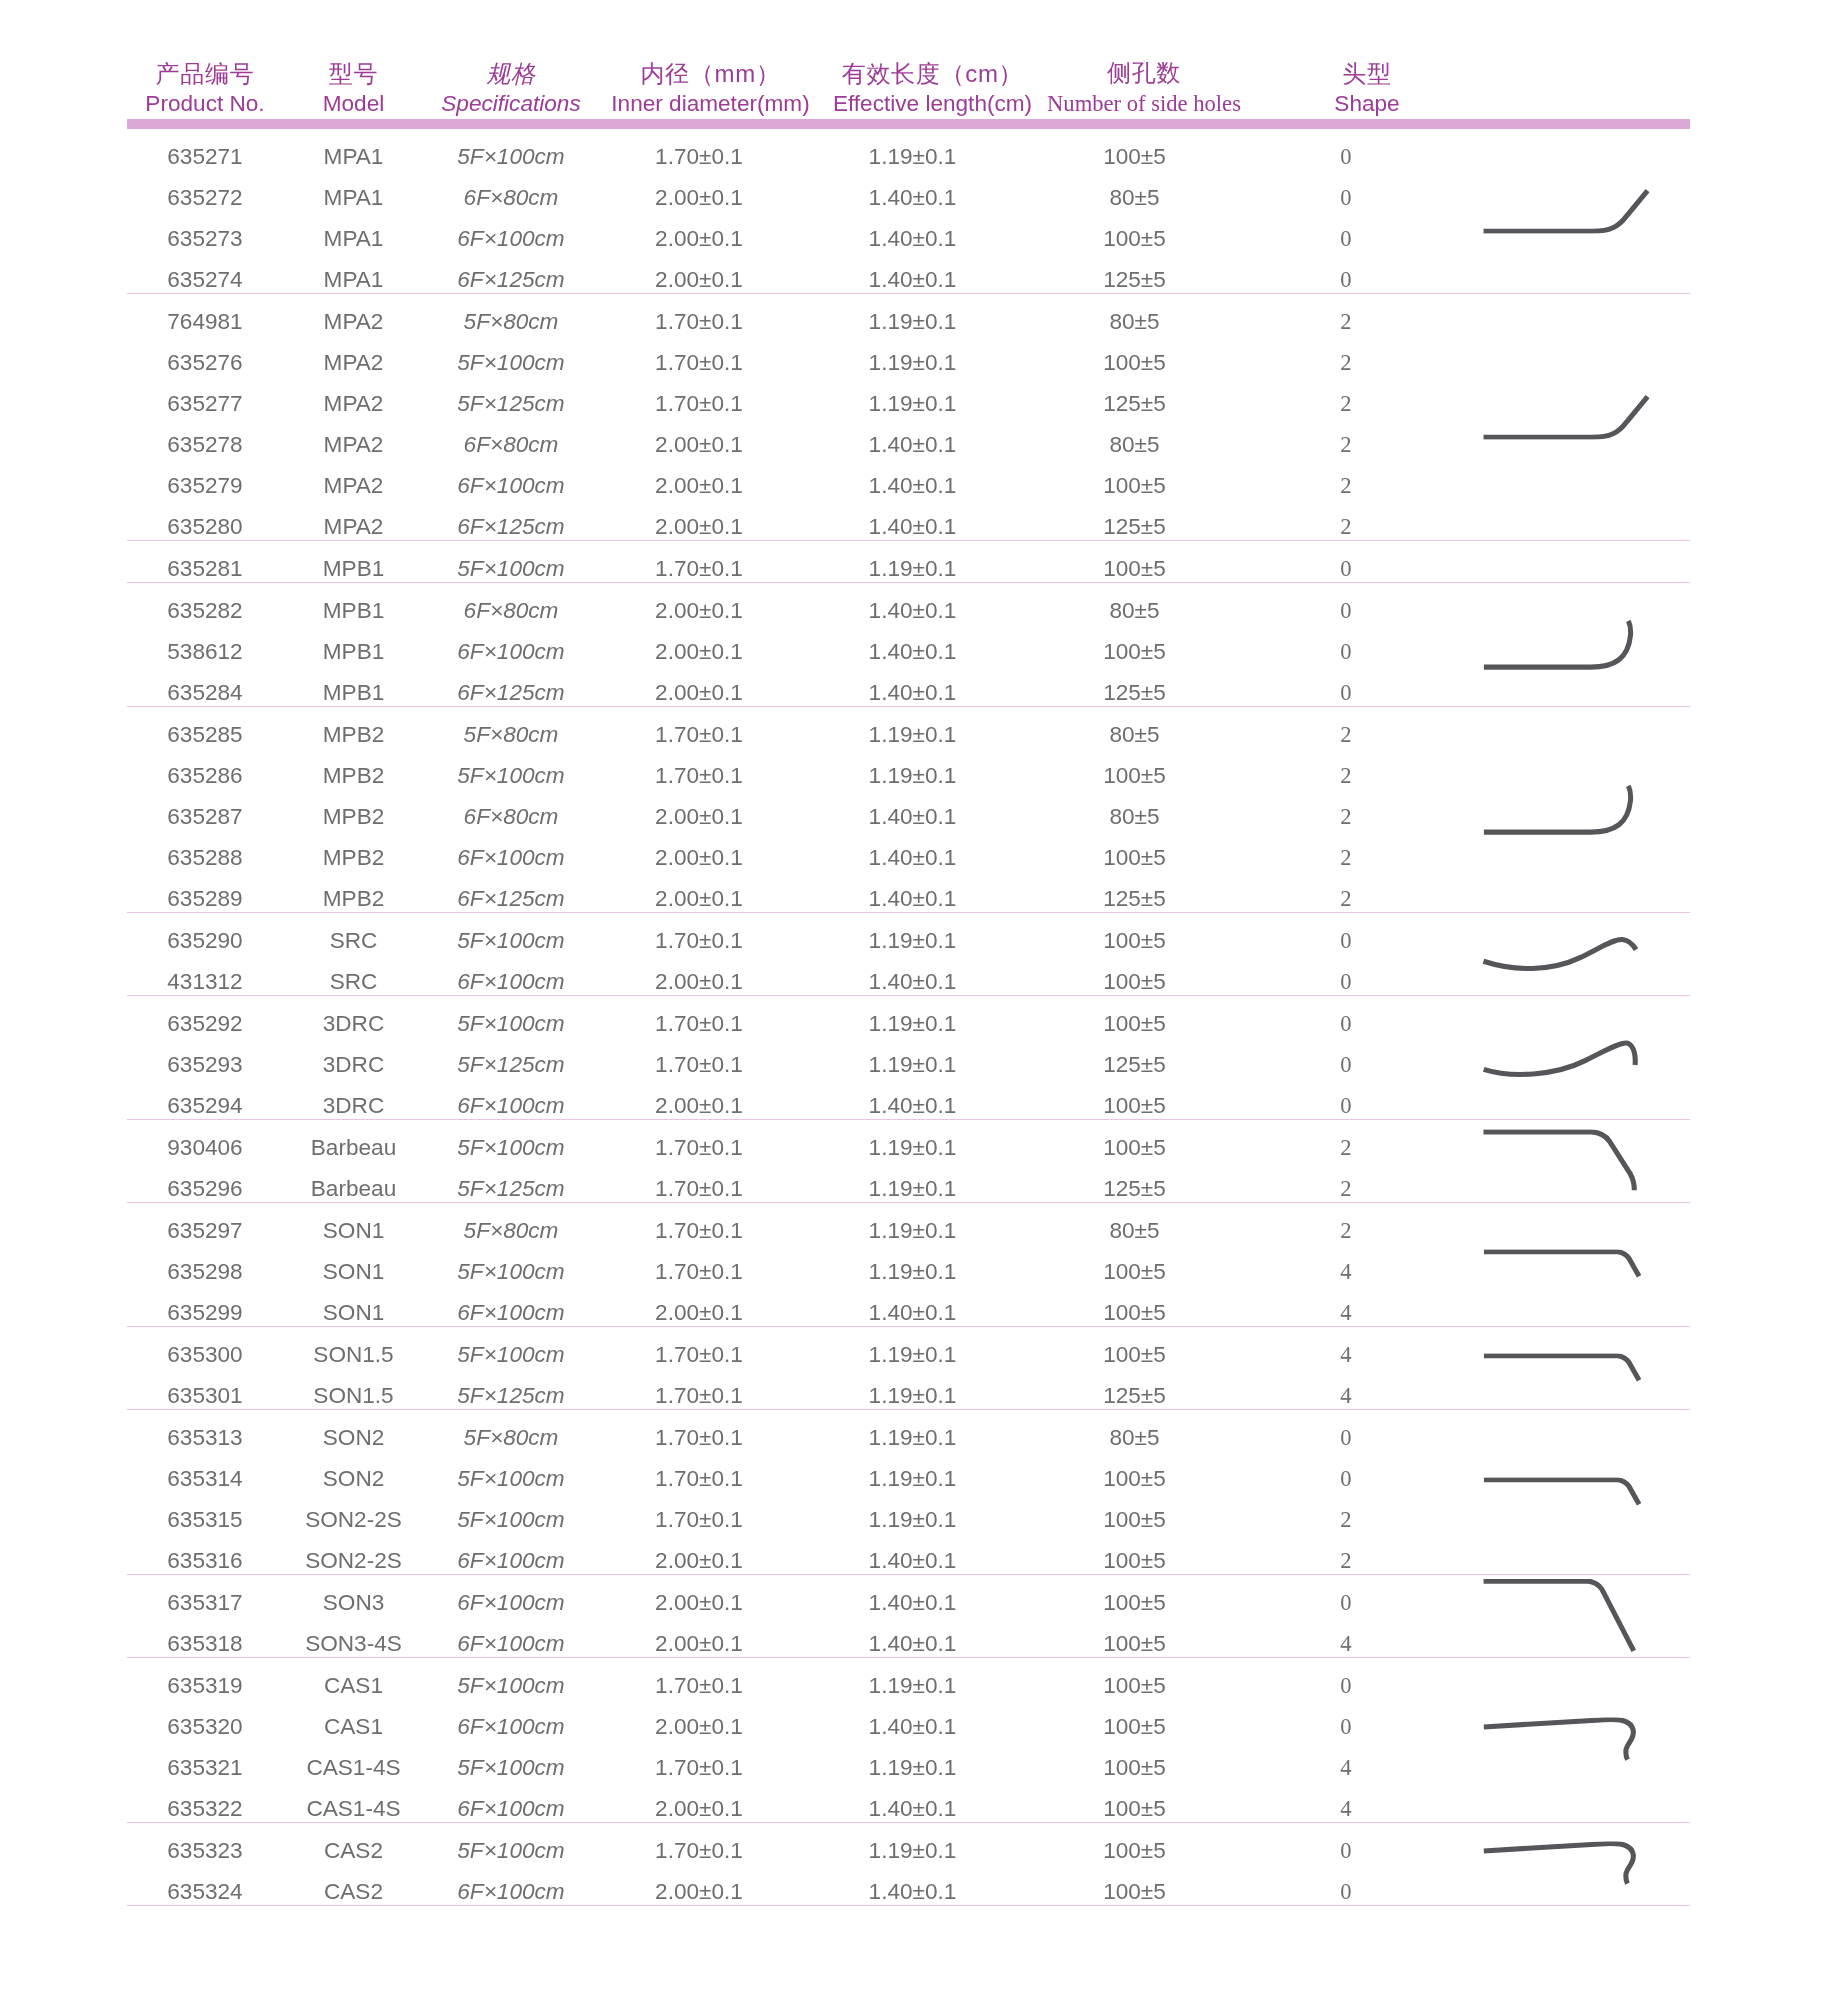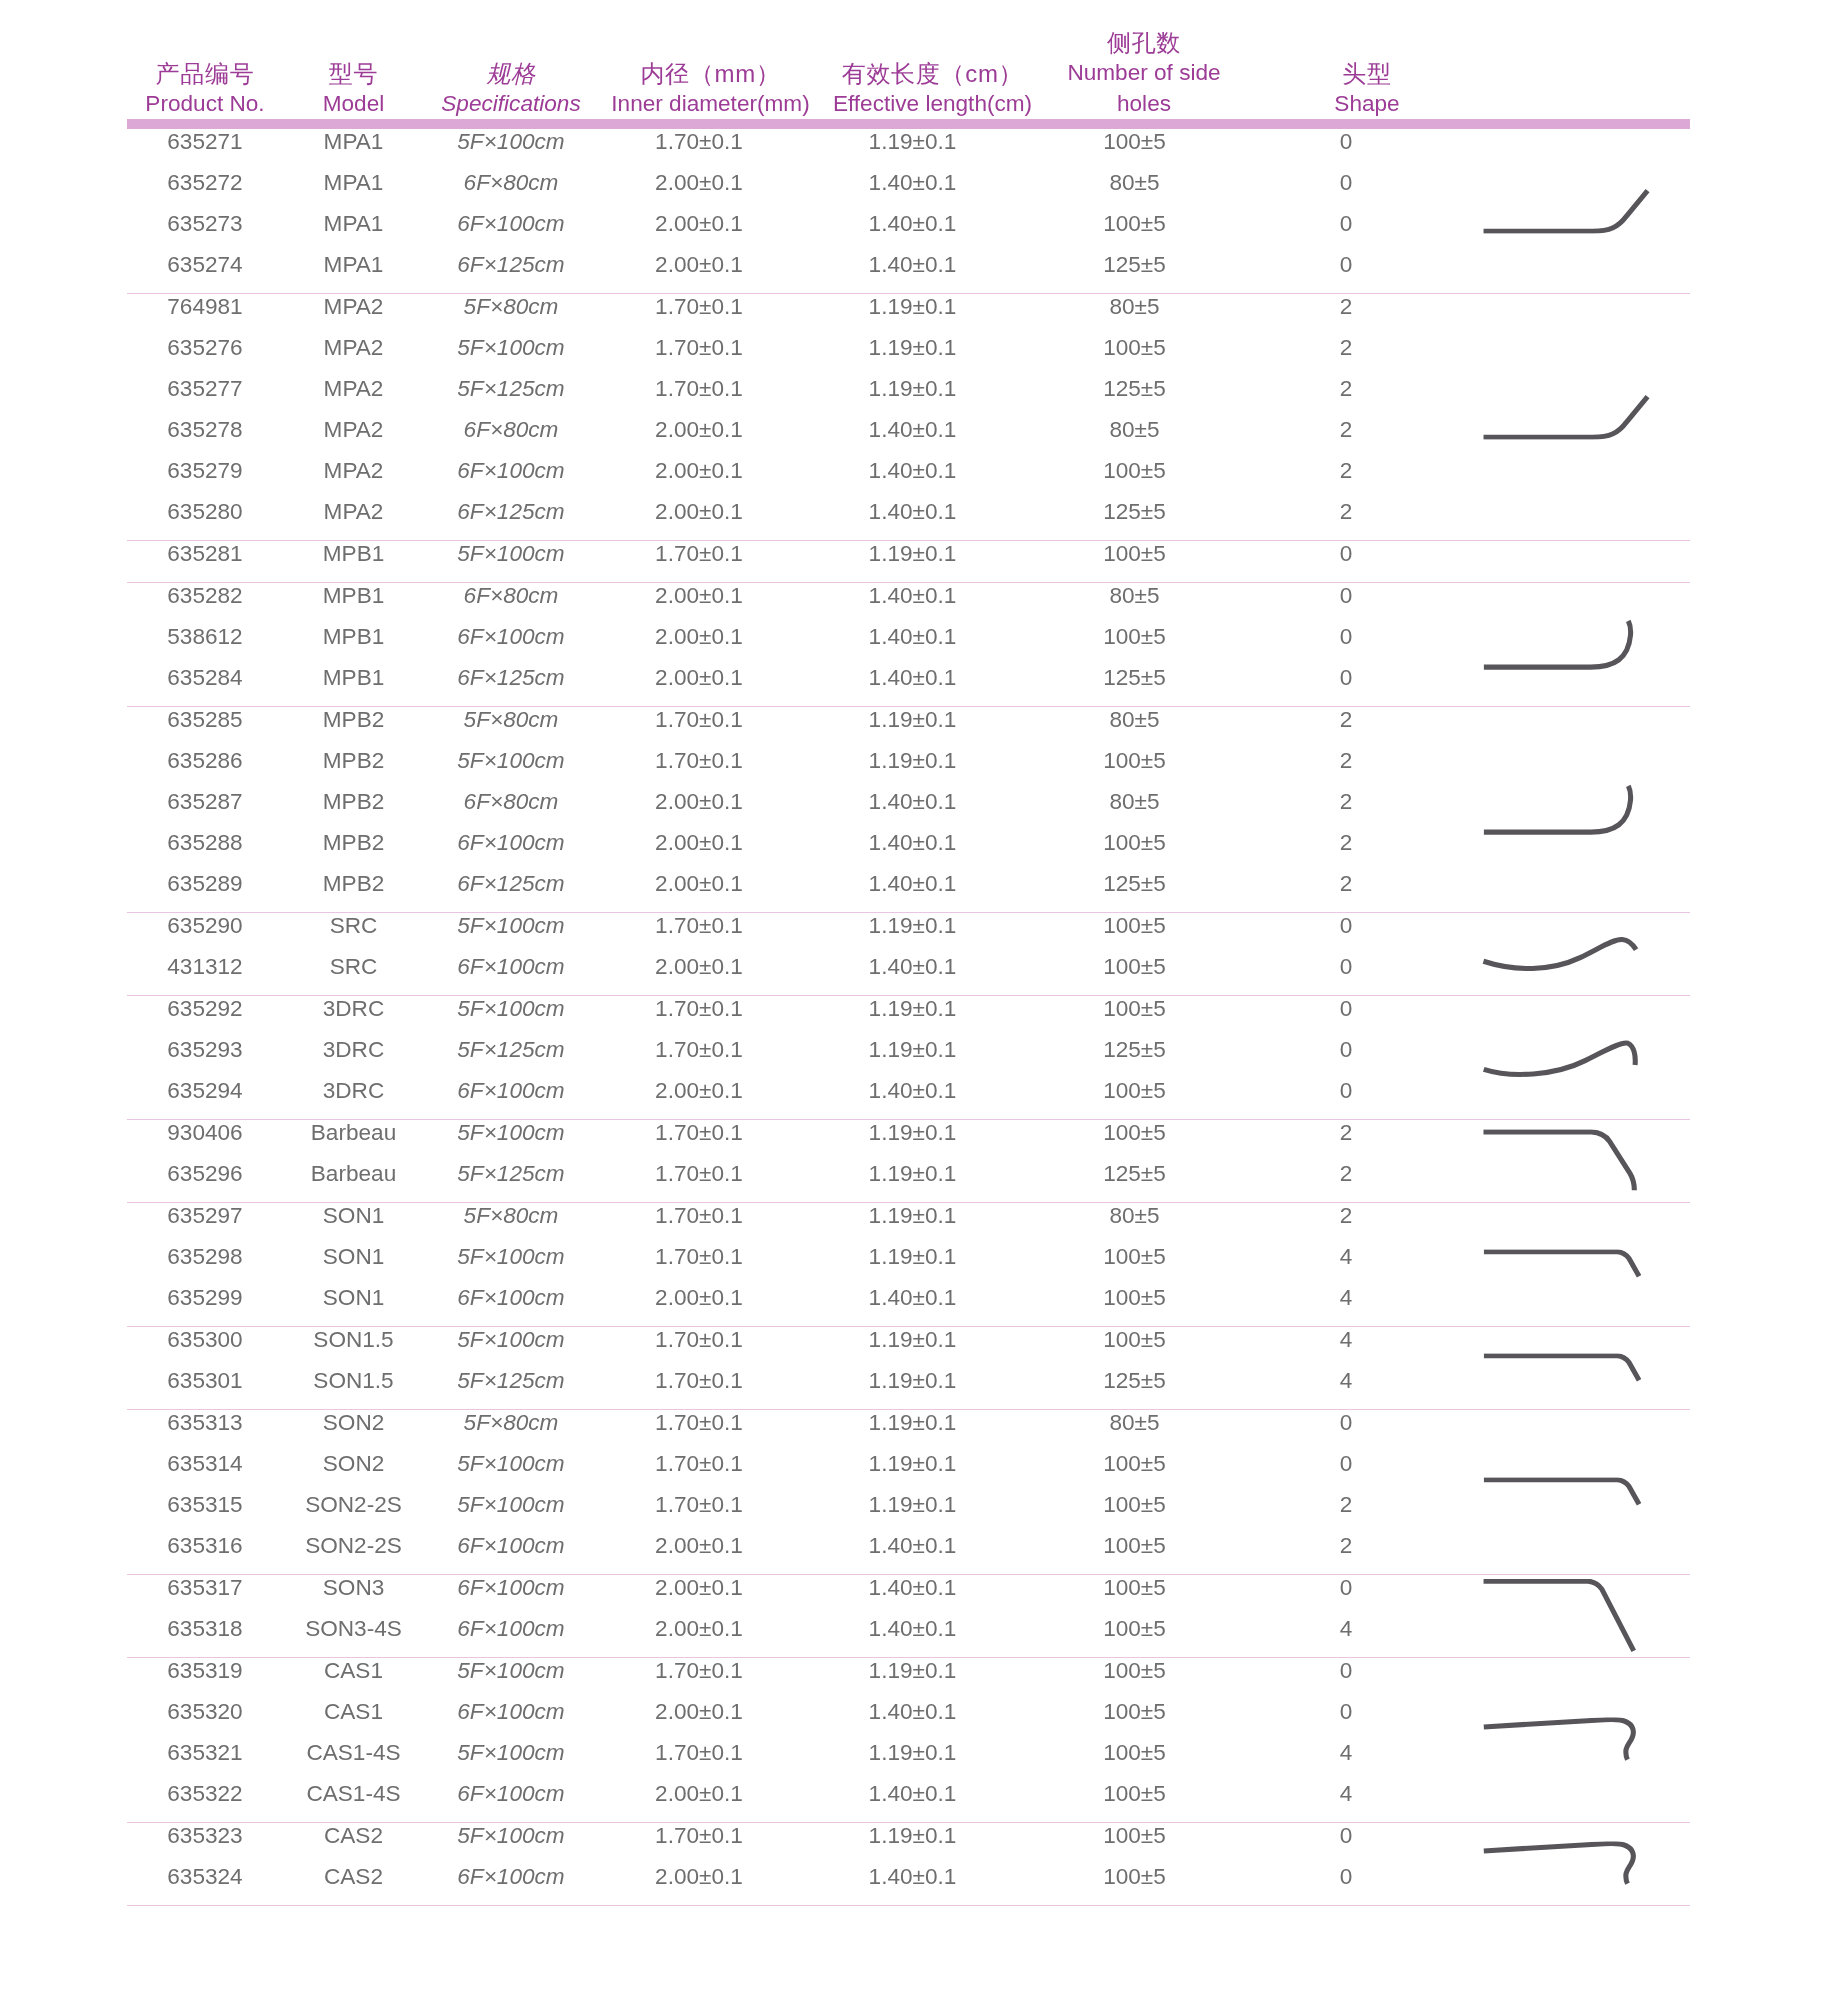--- a/index.html
+++ b/index.html
@@ -14,27 +14,27 @@
   .thead{
     display:flex;align-items:flex-end;
     padding-top:57px;height:62px;
   }
   .hcell{text-align:center;color:#9c3c96;}
   .hcell .zh{font-size:24px;line-height:29px;letter-spacing:0.7px;}
   .hcell .en{font-size:22.6px;line-height:31px;}
   .header-bar{height:9.5px;background:#dca8d6;}
   
   .c1{width:156px;} .c2{width:141px;} .c3{width:174px;font-style:italic;} .c4{width:202px;}
-  .c5{width:225px;} .c6{width:219px;} .c7{width:204px;} .c8{width:242px;}
+  .c5{width:225px;} .c6{width:219px;} .c7{width:204px;font-family:Liberation Serif, serif;} .c8{width:242px;}
   
   .group{
     position:relative;
     border-bottom:1.1px solid #e9c4e3;
   }
-  .row{display:flex;align-items:flex-start;height:41px;}
+  .row{display:flex;align-items:flex-end;height:41px;}
   .cell{
     text-align:center;color:#6e6e6e;font-size:22.6px;
     white-space:nowrap;
   }
   .shape-svg{
     position:absolute;left:1355px;top:50%;transform:translateY(-50%);
     display:block;
   }
   .shape-svg path{fill:none;stroke:#57555a;stroke-width:7;stroke-linejoin:round;}
 </style>

